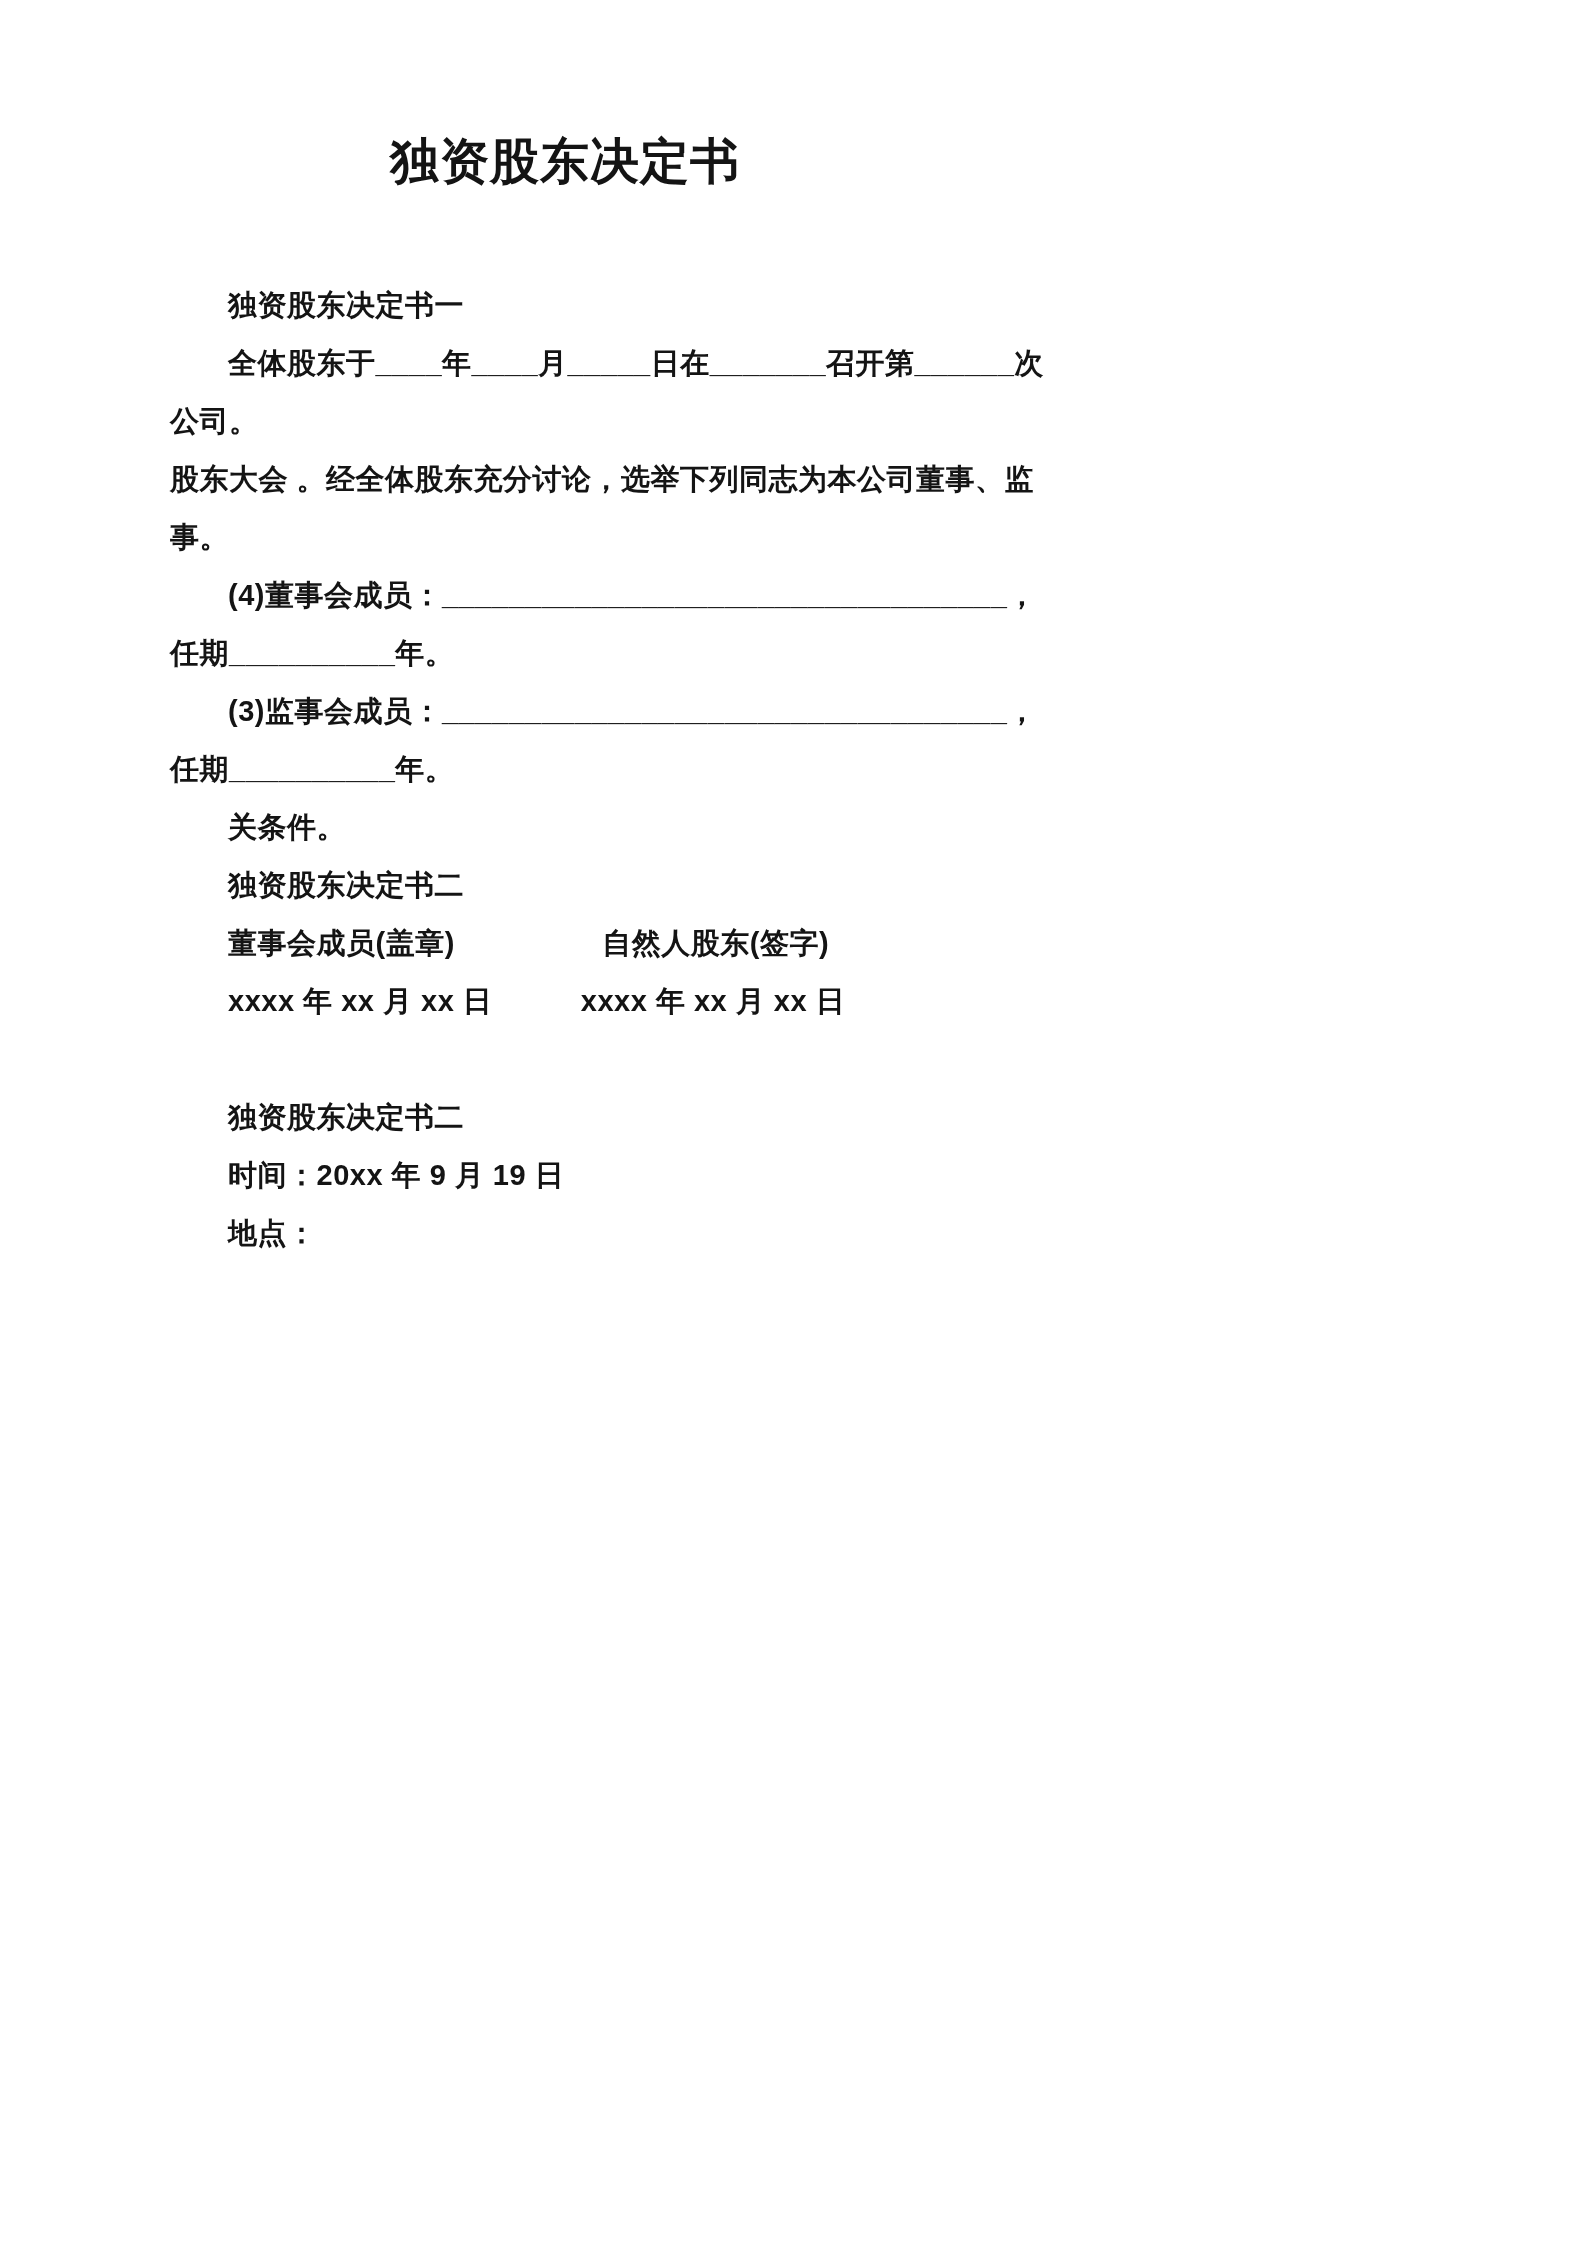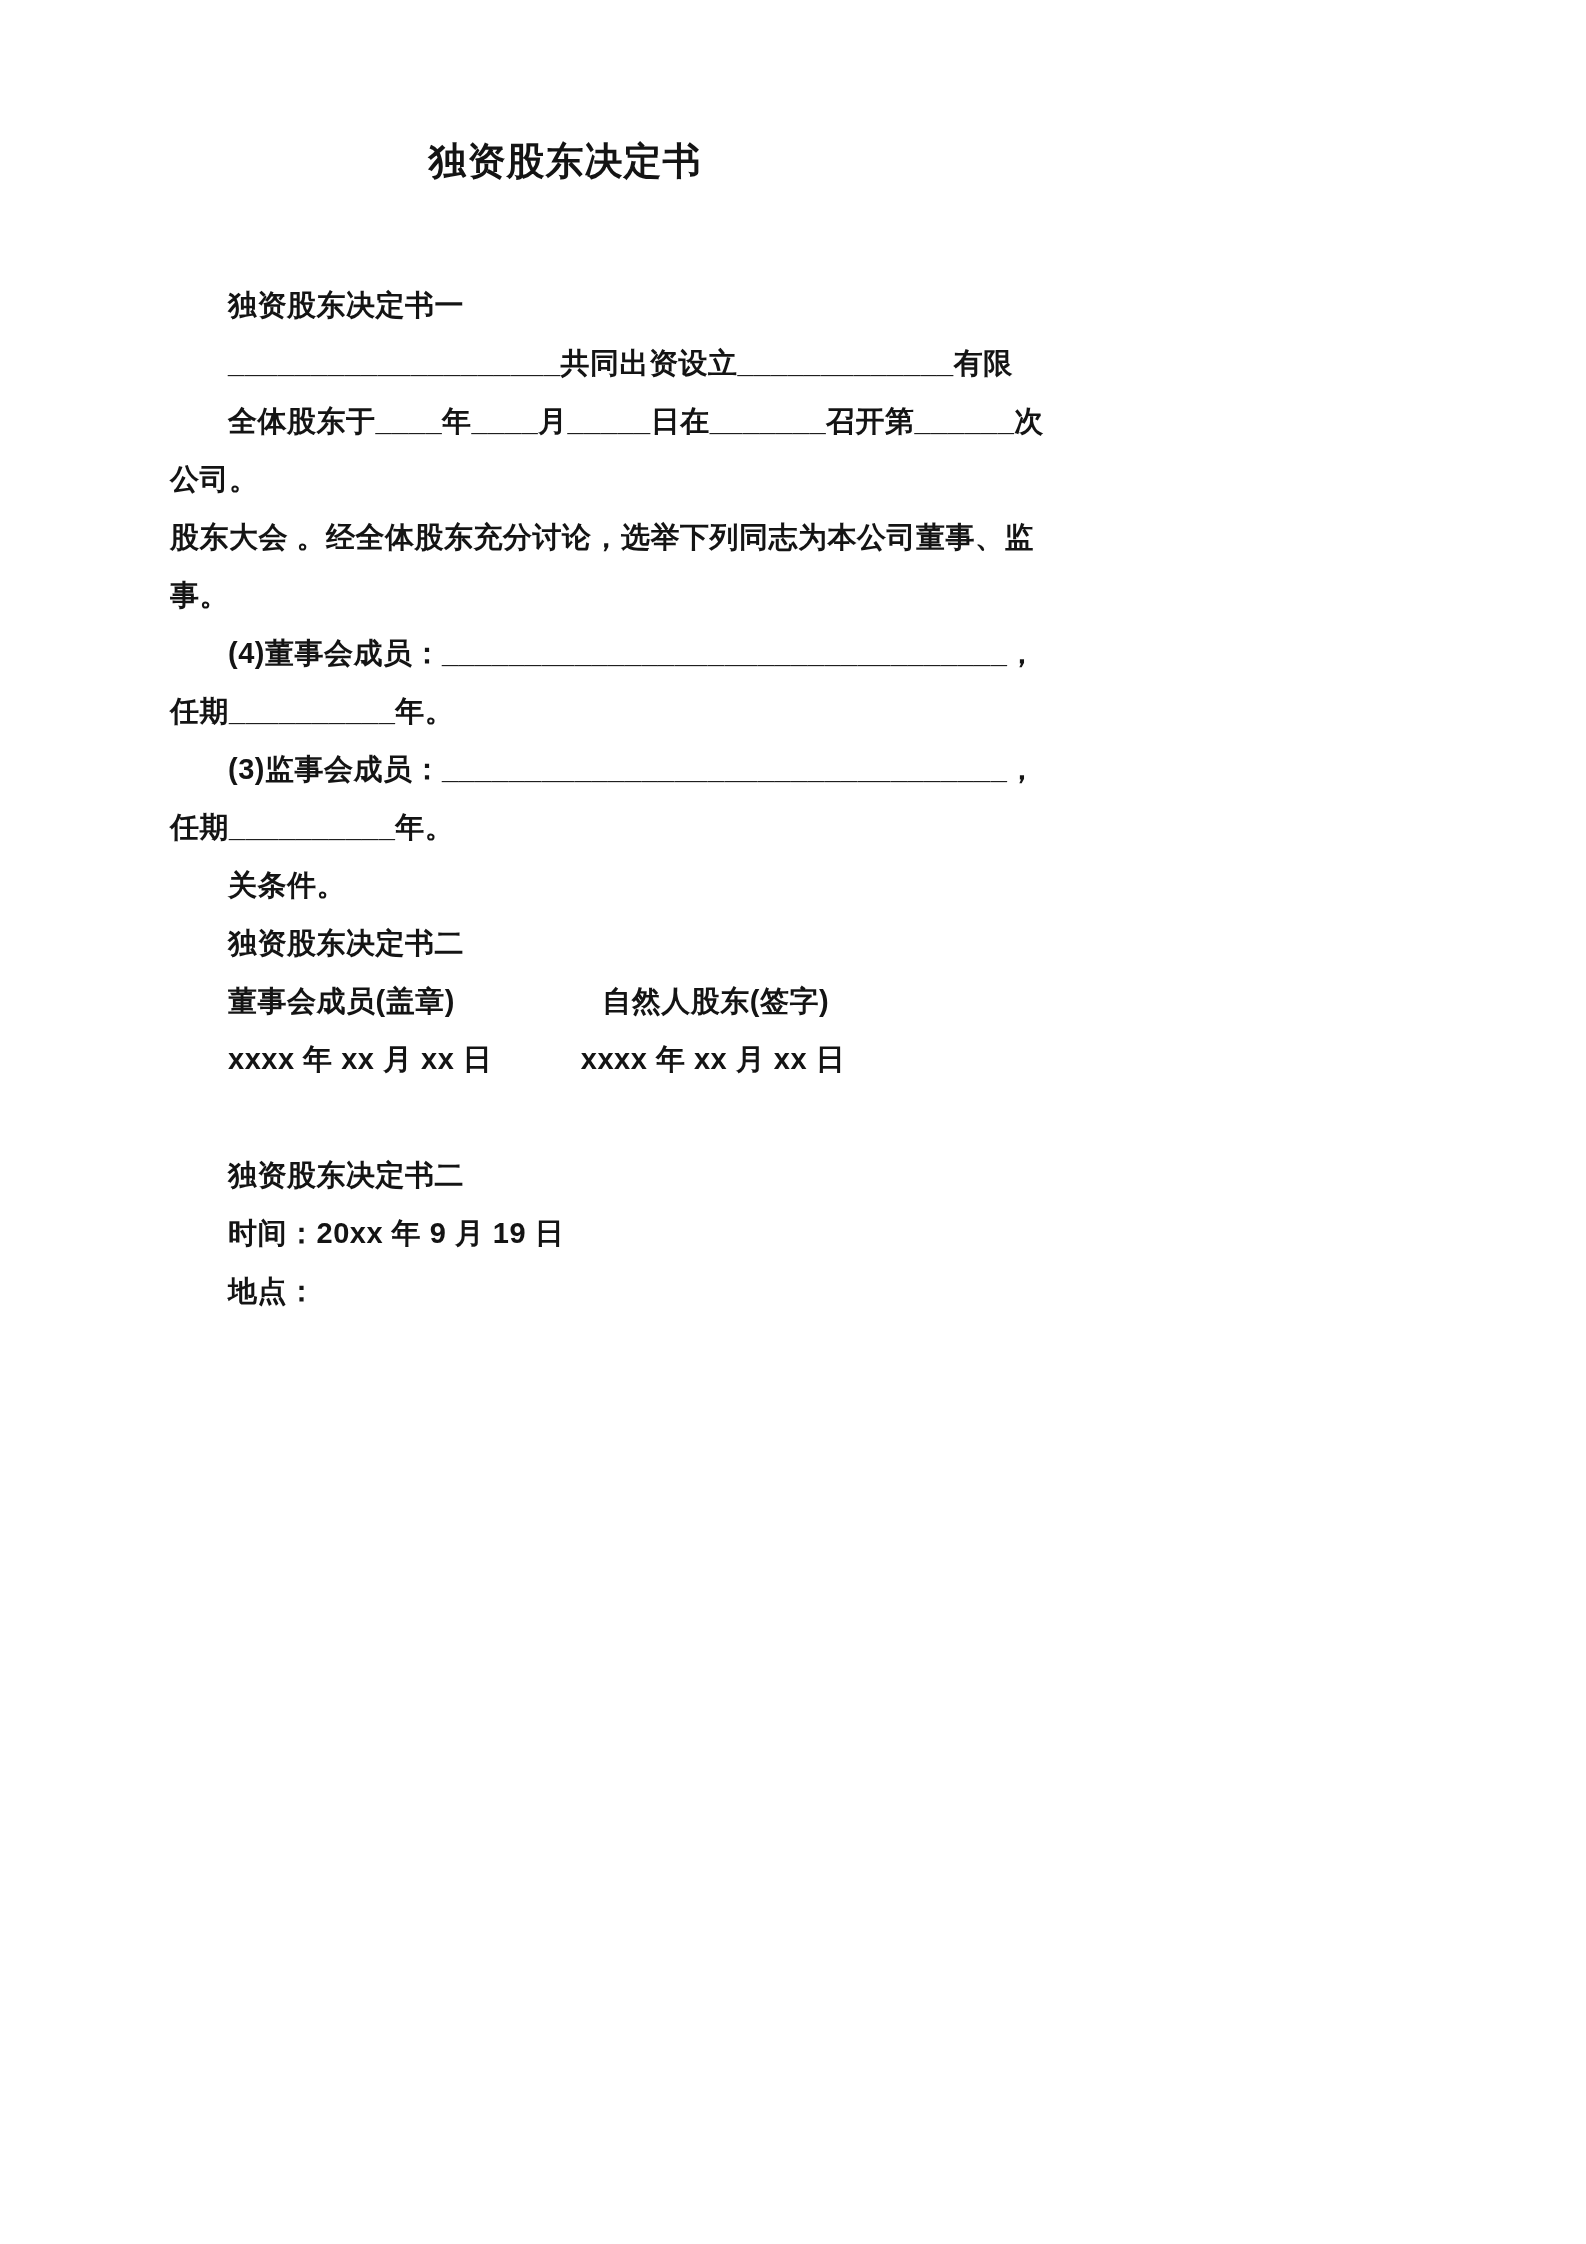--- a/index.html
+++ b/index.html
@@ -22,21 +22,21 @@
     background: #ffffff;
   }
   .doc {
     position: absolute;
     left: 170px;
     top: 138px;
     width: 790px;
   }
   .title {
     margin: 0 0 92px 0;
-    font-size: 38px;
+    font-size: 49px;
     line-height: 46px;
     font-weight: 700;
     text-align: center;
     letter-spacing: 1px;
     white-space: pre;
   }
   .body-lines {
     width: 100%;
   }
   .line {
@@ -52,21 +52,20 @@
   }
 </style>
 </head>
 <body>
 
 <div class="page">
   <div class="doc">
     <h1 class="title">独资股东决定书</h1>
     <div class="body-lines">
         <div class="line indent">独资股东决定书一</div>
-        <div class="line indent">____________________共同出资设立_____________有限</div>
         <div class="line indent">全体股东于____年____月_____日在_______召开第______次</div>
         <div class="line">公司。</div>
         <div class="line">股东大会 。经全体股东充分讨论，选举下列同志为本公司董事、监</div>
         <div class="line">事。</div>
         <div class="line indent">(4)董事会成员：__________________________________，</div>
         <div class="line">任期__________年。</div>
         <div class="line indent">(3)监事会成员：__________________________________，</div>
         <div class="line">任期__________年。</div>
         <div class="line indent">关条件。</div>
         <div class="line indent">独资股东决定书二</div>

